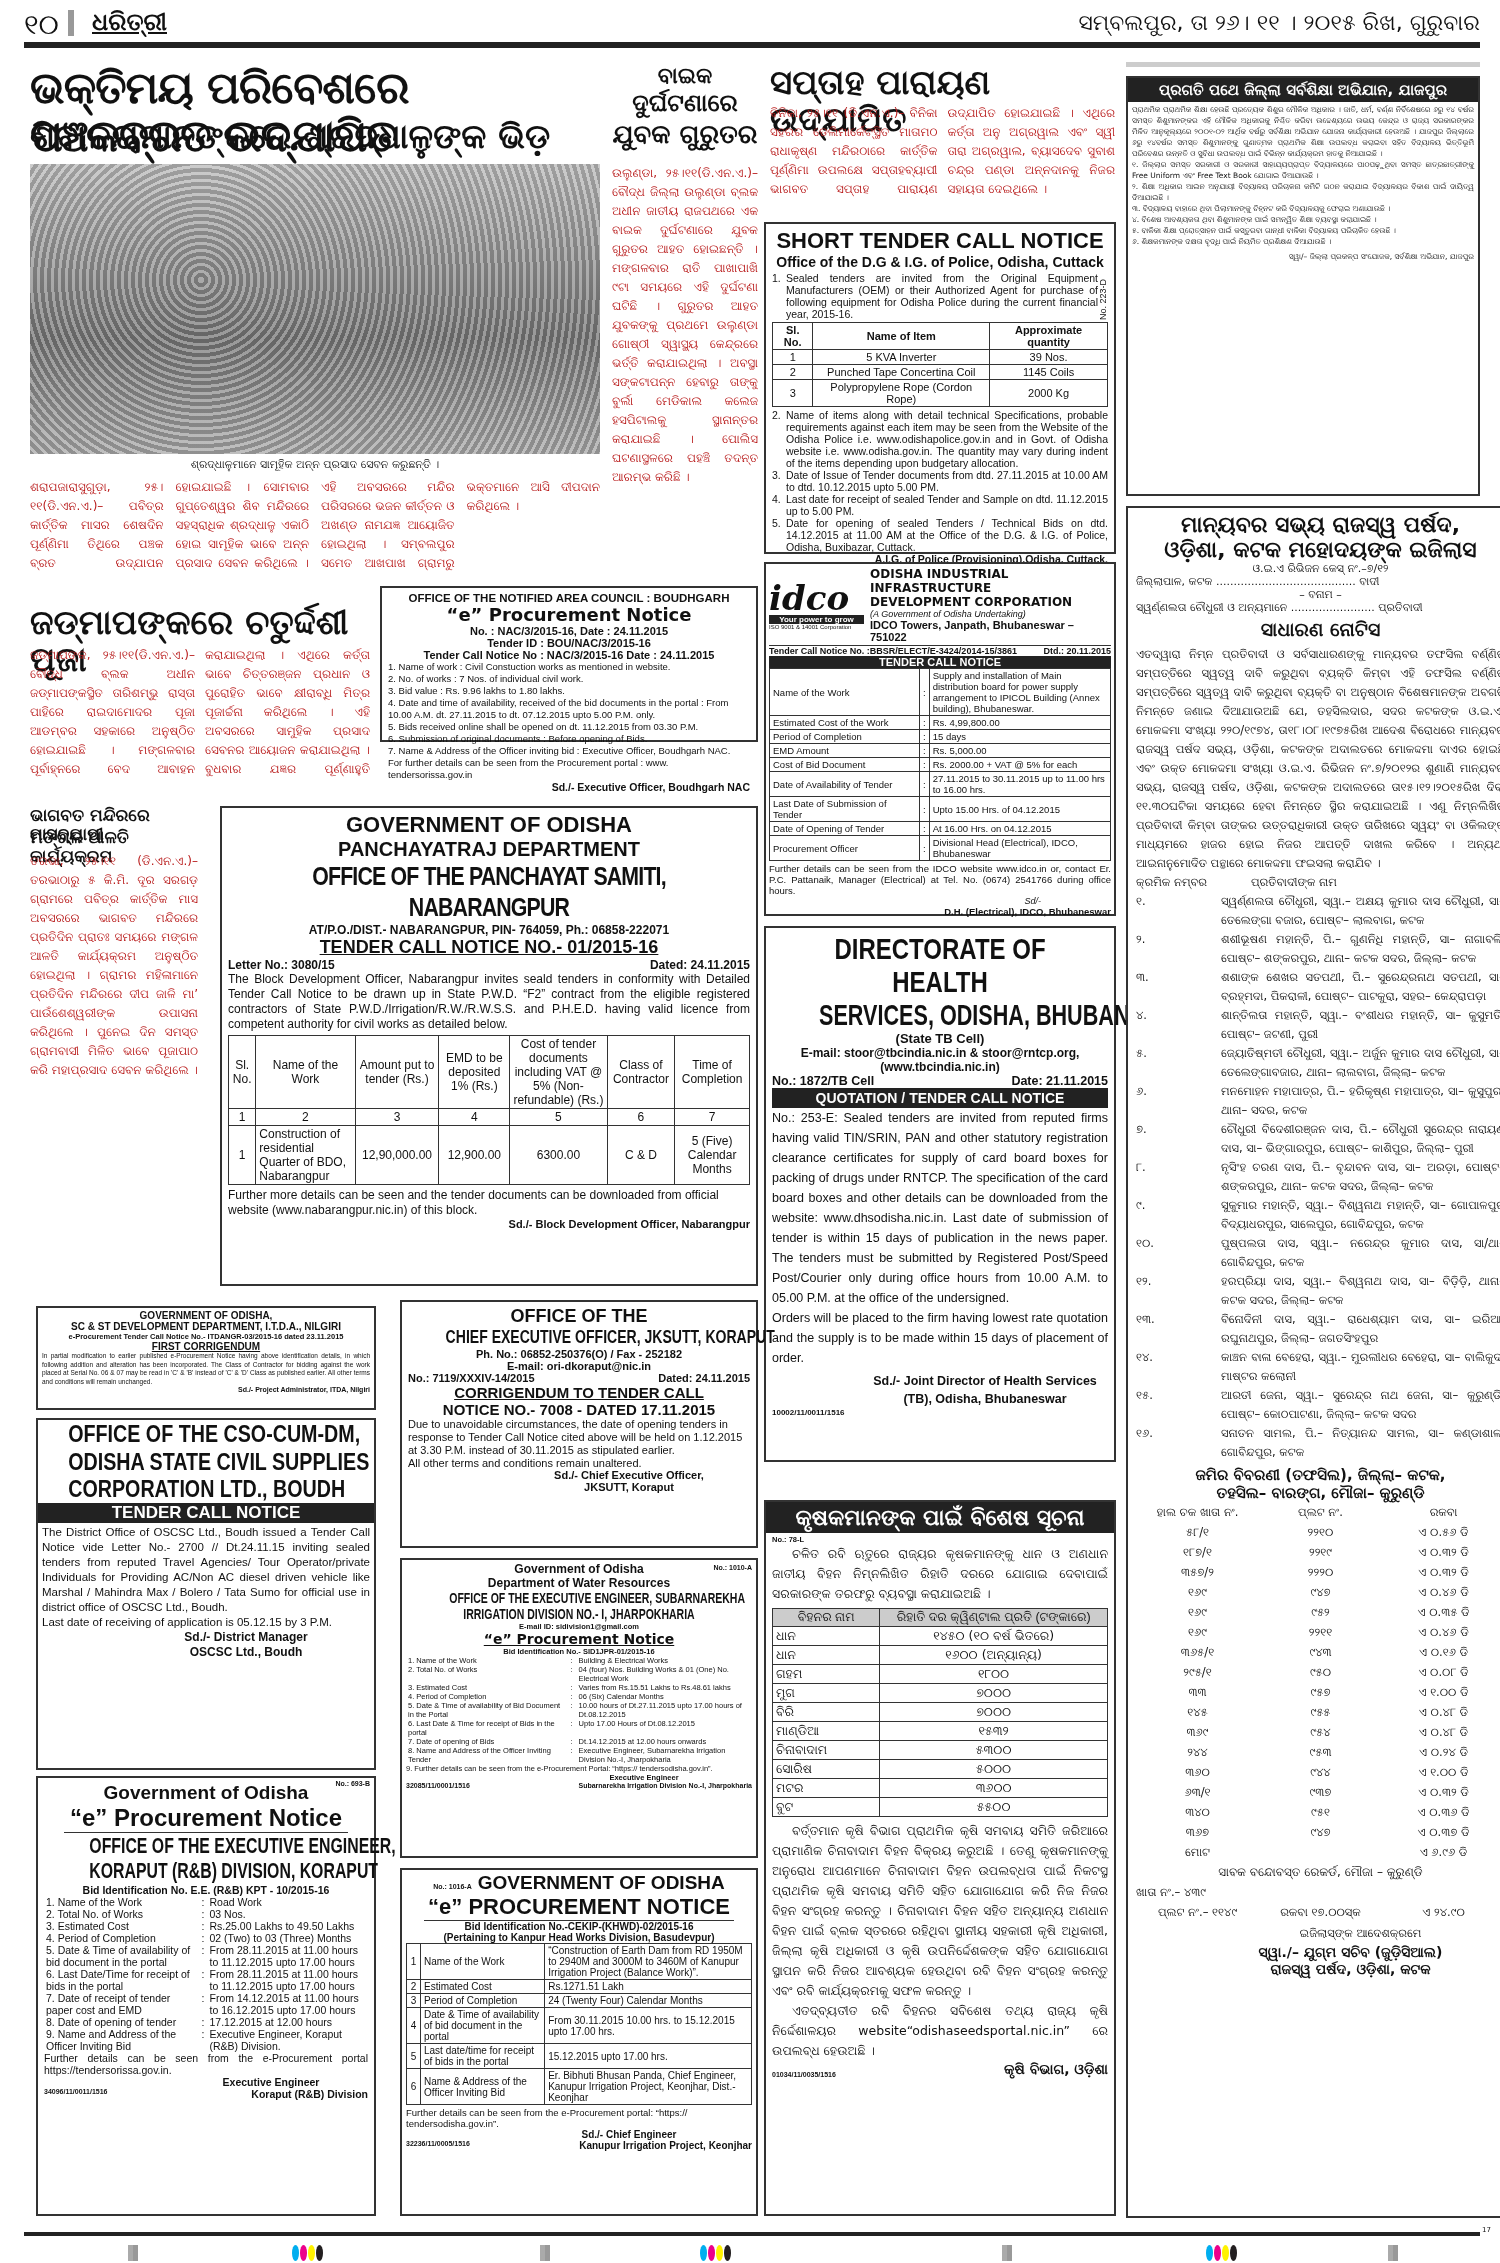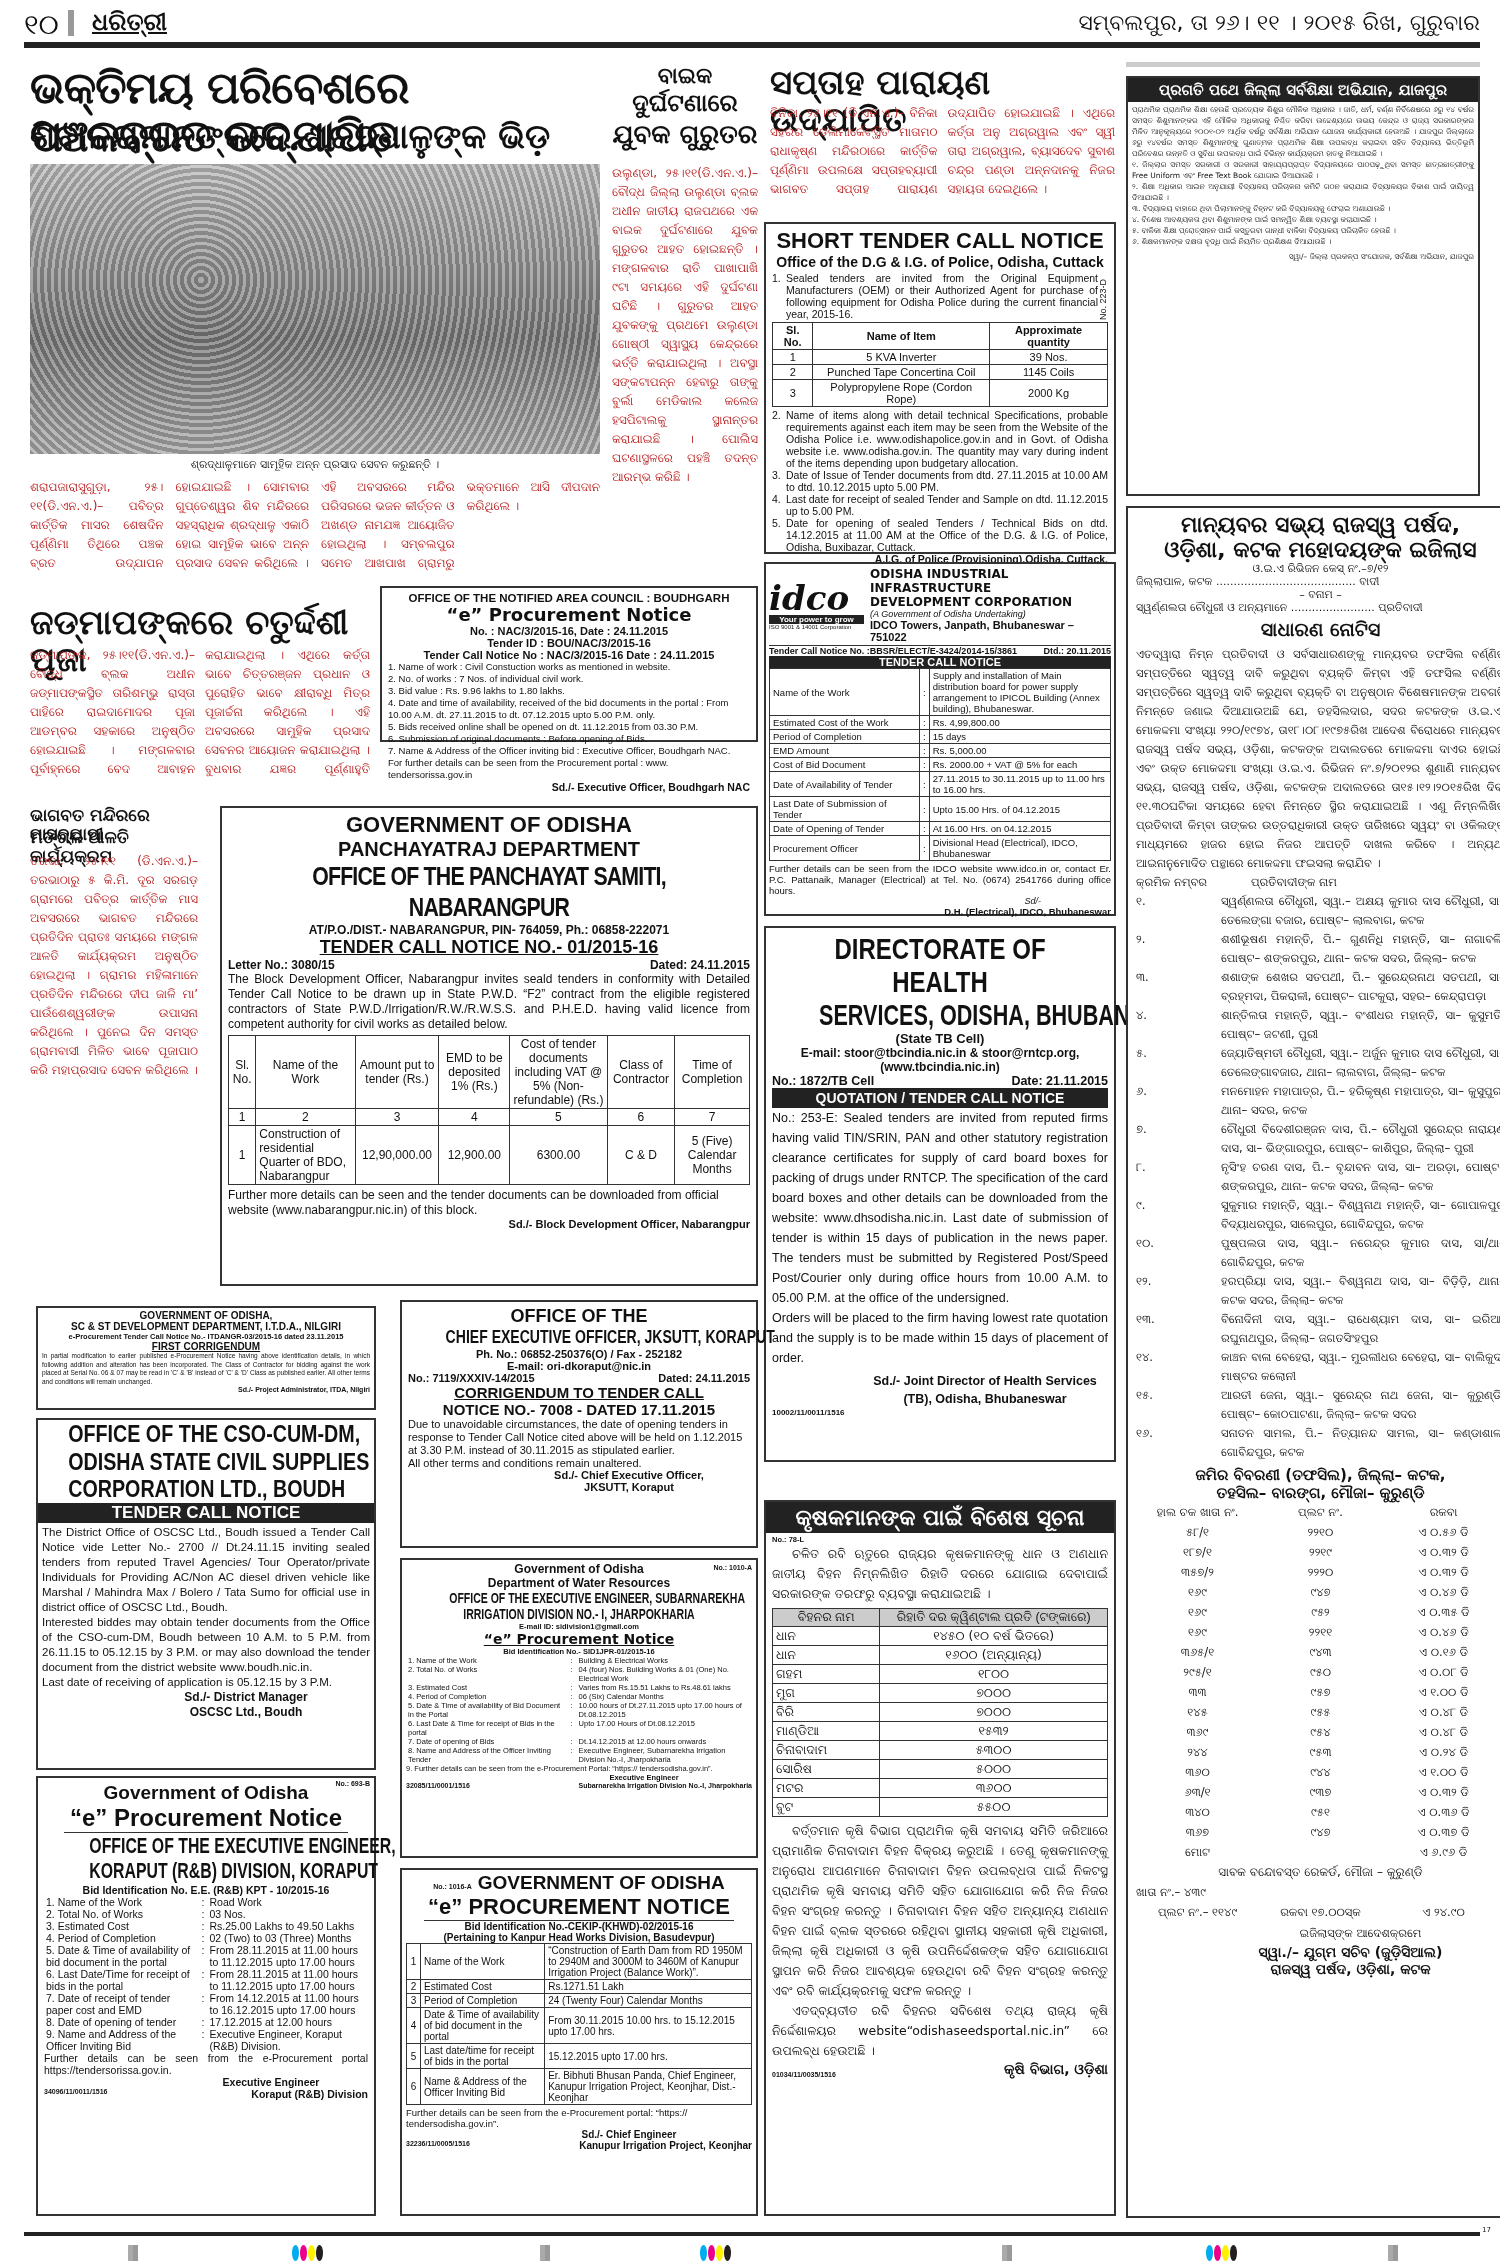--- a/index.html
+++ b/index.html
@@ -278,21 +278,20 @@
   <div style="text-align:right;font-size:7px;font-weight:bold">Sd./- Project Administrator, ITDA, Nilgiri</div>
 </div>
 
 <div class="abs box lib" style="left:36px;top:1418px;width:340px;height:352px;padding:0">
   <div class="c b" style="font-size:24px;transform:scaleX(.82);line-height:1.15;white-space:nowrap">OFFICE OF THE CSO-CUM-DM,</div>
   <div class="c b" style="font-size:24px;transform:scaleX(.82);line-height:1.15;white-space:nowrap">ODISHA STATE CIVIL SUPPLIES</div>
   <div class="c b" style="font-size:24px;transform:scaleX(.82);line-height:1.15;white-space:nowrap">CORPORATION LTD., BOUDH</div>
   <div class="blackbar" style="font-size:17px">TENDER CALL NOTICE</div>
   <div style="padding:2px 4px;font-size:11.5px;line-height:15px;text-align:justify">
     <div>The District Office of OSCSC Ltd., Boudh issued a Tender Call Notice vide Letter No.- 2700 // Dt.24.11.15 inviting sealed tenders from reputed Travel Agencies/ Tour Operator/private Individuals for Providing AC/Non AC diesel driven vehicle like Marshal / Mahindra Max / Bolero / Tata Sumo for official use in district office of OSCSC Ltd., Boudh.</div>
-    <div>Interested biddes may obtain tender documents from the Office of the CSO-cum-DM, Boudh between 10 A.M. to 5 P.M. from 26.11.15 to 05.12.15 by 3 P.M. or may also download the tender document from the district website www.boudh.nic.in.</div>
     <div>Last date of receiving of application is 05.12.15 by 3 P.M.</div>
     <div class="c b" style="padding-left:80px;font-size:12px">Sd./- District Manager</div>
     <div class="c b" style="padding-left:80px;font-size:12px">OSCSC Ltd., Boudh</div>
   </div>
 </div>
 
 <div class="abs box lib" style="left:36px;top:1776px;width:340px;height:440px">
   <div style="position:absolute;right:4px;top:2px;font-size:7px;font-weight:bold">No.: 693-B</div>
   <div class="c b" style="font-size:19px">Government of Odisha</div>
   <div class="c b" style="font-size:24px;border-bottom:1px solid #333;margin:0 20px">“e” Procurement Notice</div>

